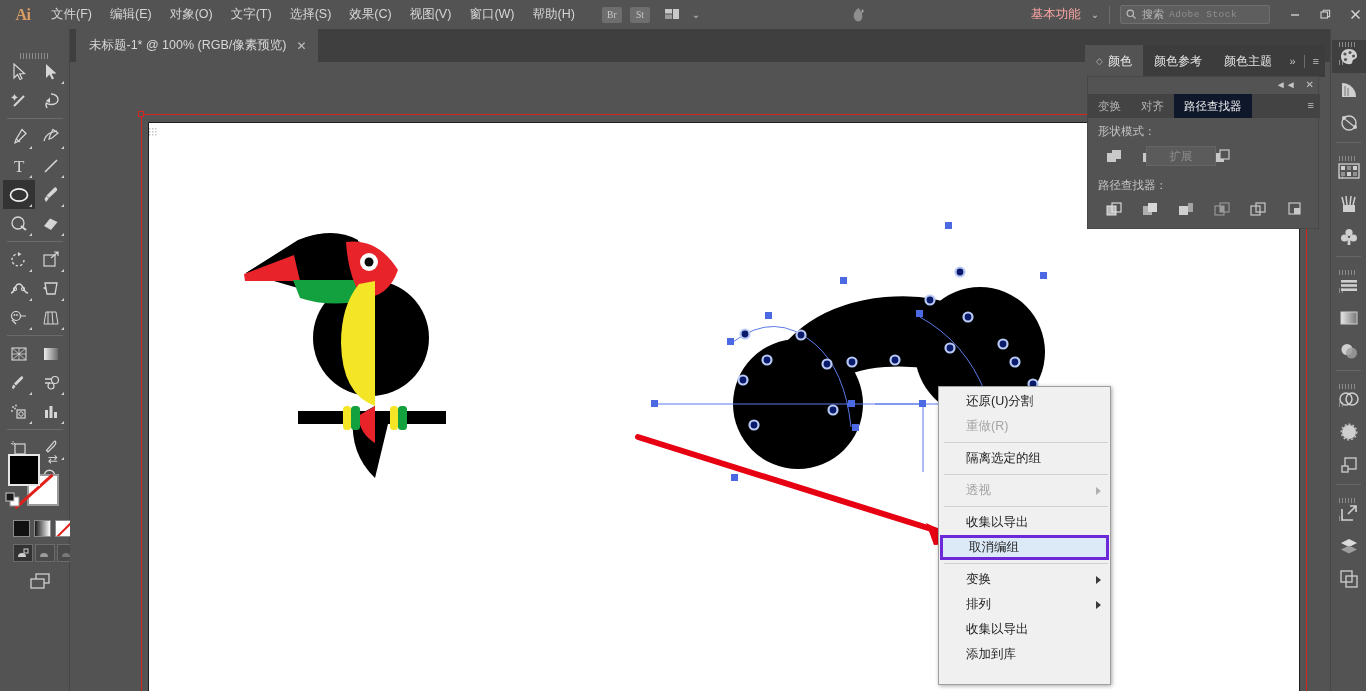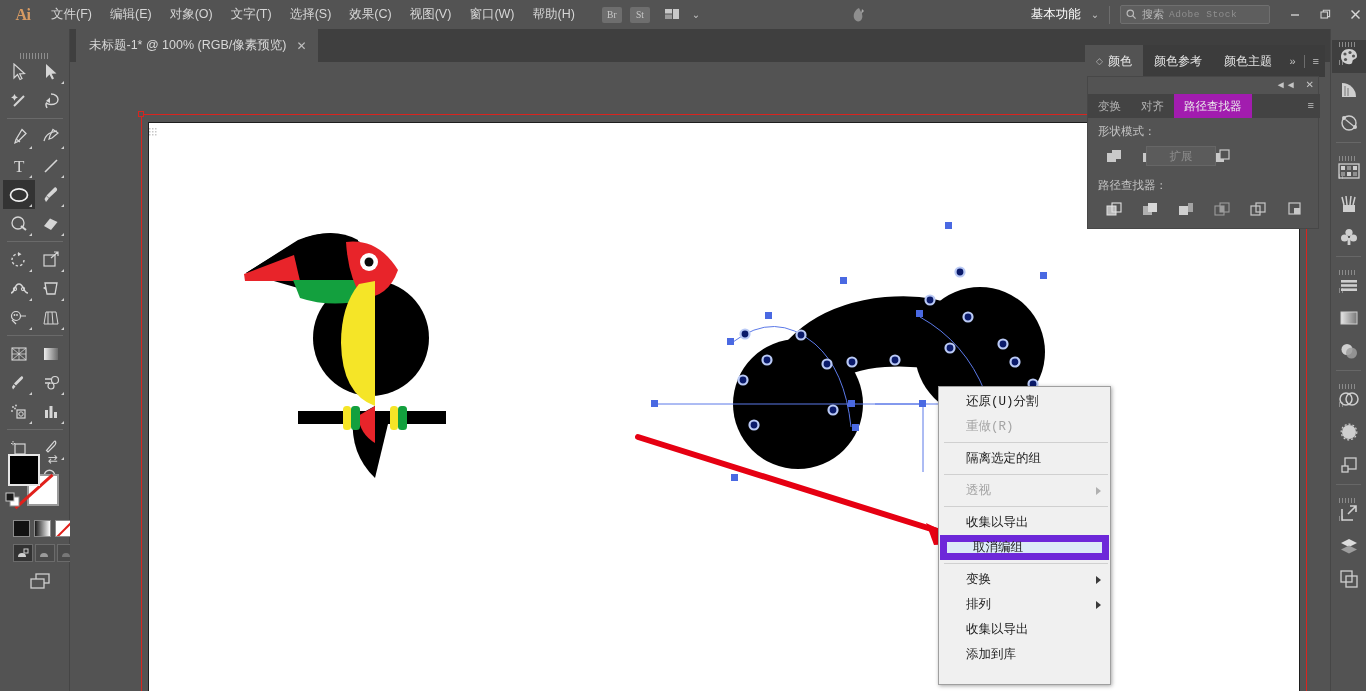--- a/index.html
+++ b/index.html
@@ -33,21 +33,21 @@
     background: #6e6e6e; border-radius: 2px;
     color: #c9c9c9; font-size: 9.5px;
     display: flex; align-items: center; justify-content: center;
     font-family: "Liberation Serif", serif;
   }
   .mb-arrange {
     width: 22px; height: 16px; margin-left: 10px; position: relative;
   }
   .mb-chev { color: #c2c2c2; font-size: 10px; margin-left: 6px; }
   .mb-spacer { flex: 1; }
-  .ws-label { color: #ffffff; font-size: 12.5px; padding: 0 4px; }
+  .ws-label { color: #fca5a5; font-size: 12.5px; padding: 0 4px; }
   .ws-sep { width: 1px; height: 18px; background: #6d6d6d; margin: 0 10px; }
   .search-box {
     width: 150px; height: 19px; background: #5e5e5e; border: 1px solid #6f6f6f;
     border-radius: 2px; display: flex; align-items: center; padding: 0 5px;
     color: #a8a8a8; font-size: 10.5px; gap: 5px;
   }
   .search-txt1 { color: #b9b9b9; font-size: 11px; }
   .search-txt2 { color: #8f8f8f; font-size: 9.5px; font-family: "Liberation Mono", monospace; letter-spacing: 0.5px;}
   .wbtns { display: flex; align-items: center; margin-left: 10px; }
   .wbtn {
@@ -195,21 +195,21 @@
   }
   .pf-head {
     position: absolute; right: 4px; top: 2px; display: flex; gap: 10px;
     color: #c5c5c5; font-size: 10px; align-items: center;
   }
   .pf-tabs { position: absolute; left: 0; top: 17px; width: 232px; height: 24px; background: #434343; }
   .pf-tab {
     height: 24px; padding: 0 10px; display: inline-flex; align-items: center;
     color: #b3b3b3; font-size: 11.5px; float: left;
   }
-  .pf-tab.active { background: #a21caf; color: #ececec; }
+  .pf-tab.active { background: #0f172a; color: #ececec; }
   .pf-menu { position: absolute; right: 6px; top: 5px; color: #c2c2c2; font-size: 11px; }
   .pf-label {
     position: absolute; color: #c4c4c4; font-size: 11.5px;
   }
   .pf-btnrow { position: absolute; display: flex; }
   .pf-btn {
     width: 36px; height: 22px; display:flex; align-items:center; justify-content:center;
   }
   .pf-expand {
     position: absolute; right: 24px; width: 70px; height: 20px; background: #5b5b5b;
@@ -231,29 +231,28 @@
   .dock-icon.active { background: #3f3f3f; }
   .ddiv { height: 1px; background: #676767; margin: 3px 5px; }
 
   
   .ctxmenu {
     position: absolute; left: 938px; top: 386px; width: 173px; height: 299px;
     background: #f0f0f0; border: 1px solid #9f9f9f;
     box-shadow: 1px 1px 4px rgba(0,0,0,.35);
     font-size: 12.5px; color: #1b1b1b;
     padding: 2px 0;
-    font-family: Liberation Mono, monospace;
   }
   .ctxmenu .mrow {
     height: 25px; display: flex; align-items: center;
     padding-left: 27px; position: relative; white-space: nowrap;
   }
   .ctxmenu .mrow.disabled { color: #a4a4a4; }
   .ctxmenu .mrow.sel {
-    background: #dceaf7; border: 7px solid #6d28d9; height: 25px;
+    background: #dceaf7; border: 3px solid #6d28d9; height: 25px;
     margin: 0 1px; padding-left: 26px;
   }
   .ctxmenu .msep { height: 1px; background: #d0d0d0; margin: 3px 2px 3px 5px; }
   .ctxmenu .sub {
     position: absolute; right: 9px; top: 50%; transform: translateY(-50%);
     width: 0; height: 0; border-top: 4px solid transparent;
     border-bottom: 4px solid transparent; border-left: 5px solid #3a3a3a;
   }
   .ctxmenu .mrow.disabled .sub { border-left-color: #b0b0b0; }
 </style>

